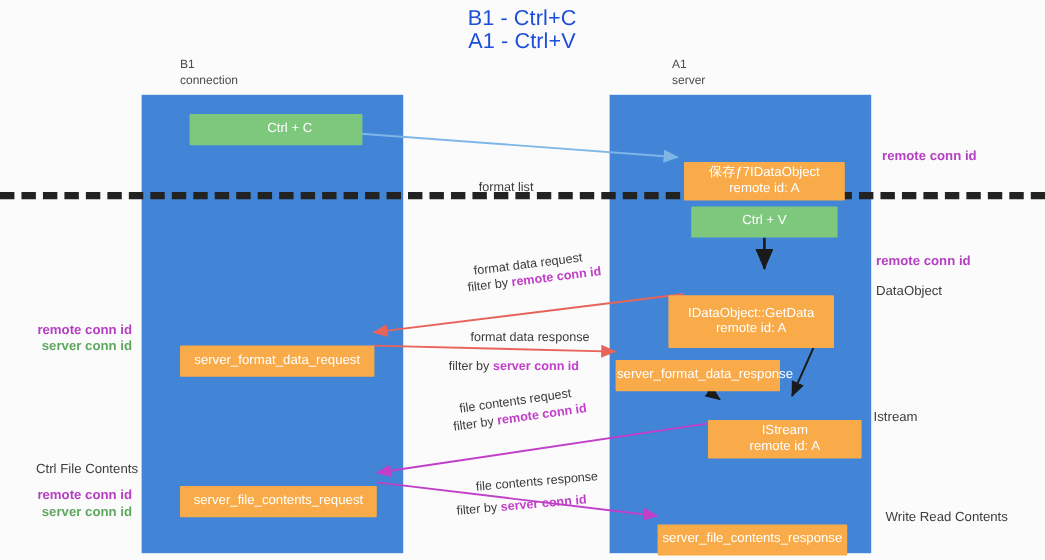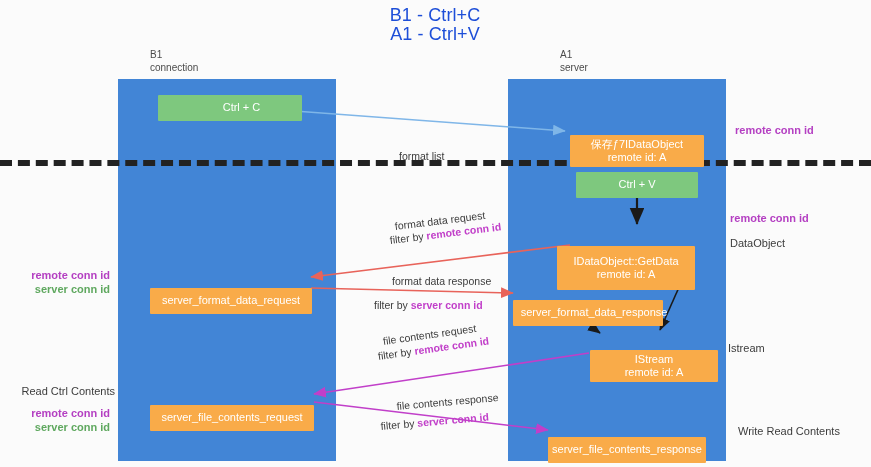--- a/index.html
+++ b/index.html
@@ -146,21 +146,21 @@
   <div class="node orange" style="left:570px; top:115px; width:134px; height:32px;">保存ƒ7IDataObject
 remote id: A</div>
 
   <div class="node green" style="left:576px; top:172px; width:122px; height:26px;">Ctrl + V</div>
 
   <div class="node orange" style="left:557px; top:226px; width:138px; height:44px;">IDataObject::GetData
 remote id: A</div>
 
   <div class="node orange" style="left:150px; top:268px; width:162px; height:26px;">server_format_data_request</div>
 
-  <div class="node orange" style="left:513px; top:280px; width:150px; height:26px;padding-left:16px;">server_format_data_response</div>
+  <div class="node orange" style="left:513px; top:280px; width:137px; height:26px;padding-left:16px;">server_format_data_response</div>
 
   <div class="node orange" style="left:590px; top:330px; width:128px; height:32px;">IStream
 remote id: A</div>
 
   <div class="node orange" style="left:150px; top:385px; width:164px; height:26px;">server_file_contents_request</div>
 
   <div class="node orange" style="left:548px; top:417px; width:158px; height:26px;">server_file_contents_response</div>
 
   <div class="edge-label" style="left:399px; top:101px;margin-top:48px;">format list</div>
 
@@ -182,17 +182,17 @@
 
   <div class="side-label" style="left:730px; top:236px;">DataObject</div>
 
   <div class="side-label" style="left:728px; top:341px;">Istream</div>
 
   <div class="side-label" style="left:738px; top:424px;">Write Read Contents</div>
 
   <div class="side-label right-align conn-purple" style="left:0px; top:268px; width:110px;">remote conn id</div>
   <div class="side-label right-align conn-green" style="left:0px; top:282px; width:110px;">server conn id</div>
 
-  <div class="side-label right-align" style="left:0px; top:384px; width:115px;">Read Ctrl Contents</div>
+  <div class="side-label right-align" style="left:0px; top:384px; width:115px;">Ctrl File Contents</div>
   <div class="side-label right-align conn-purple" style="left:0px; top:406px; width:110px;">remote conn id</div>
   <div class="side-label right-align conn-green" style="left:0px; top:420px; width:110px;">server conn id</div>
 
 </div>
 
 </body></html>

